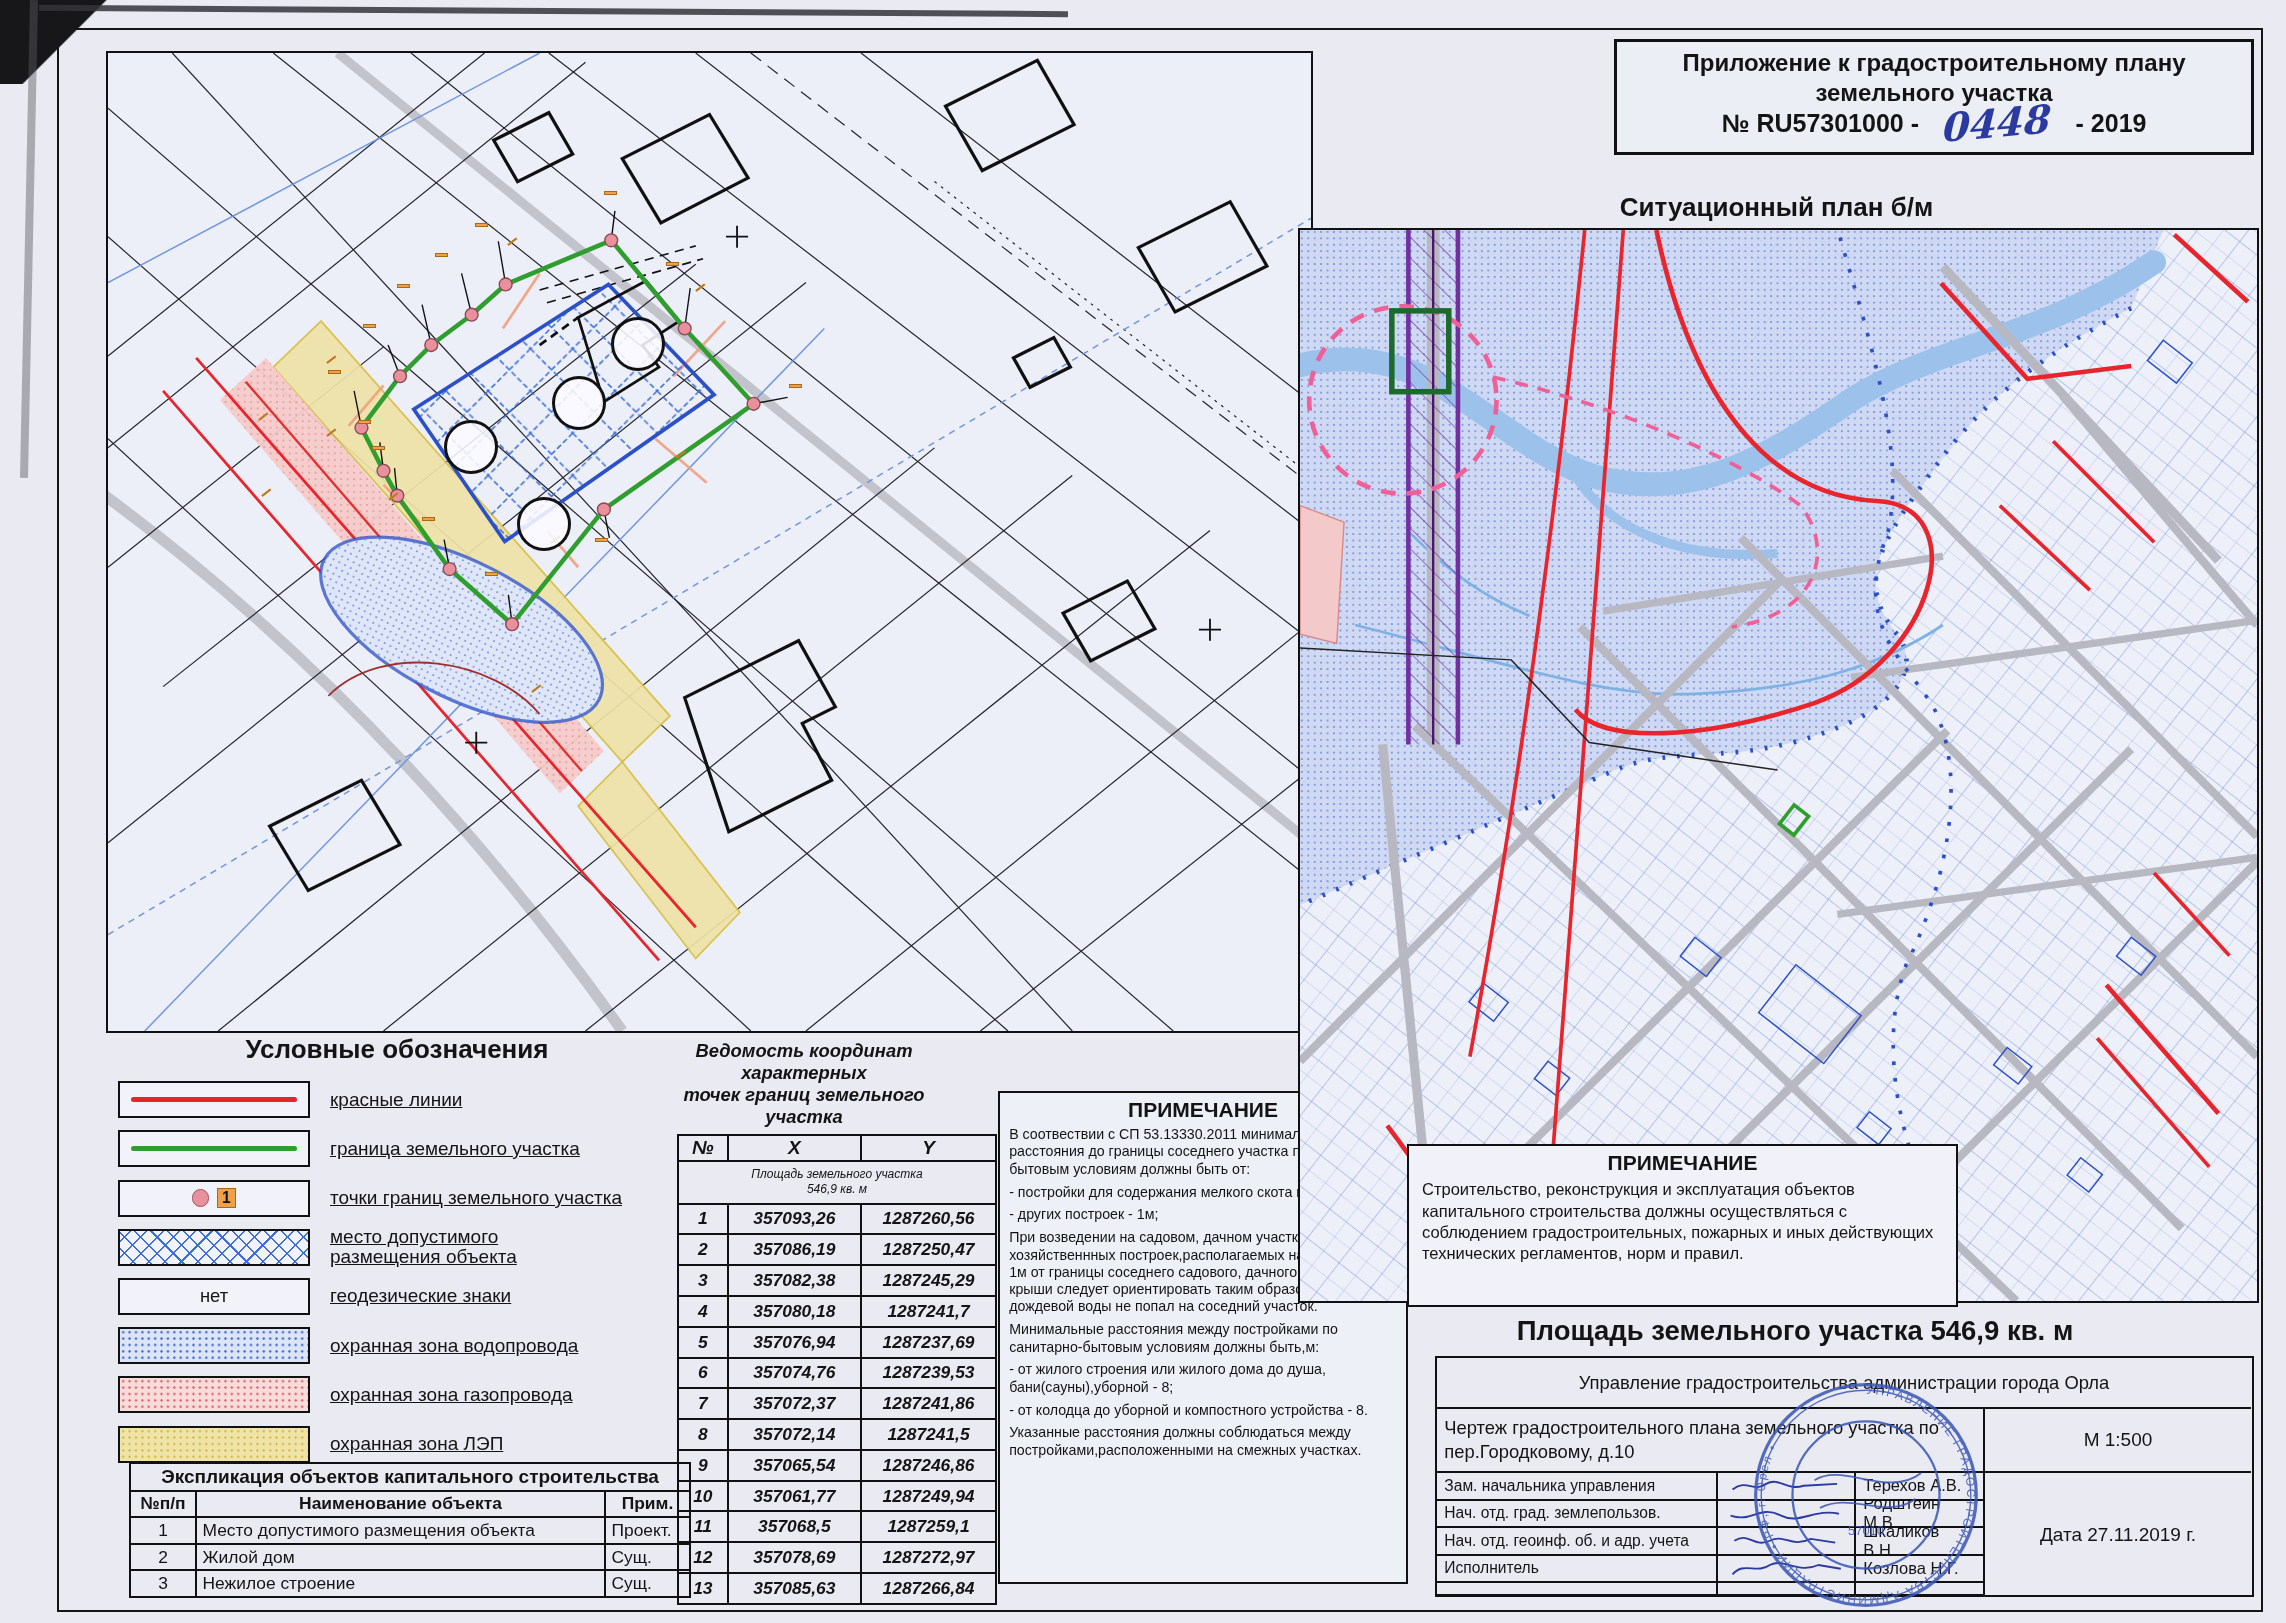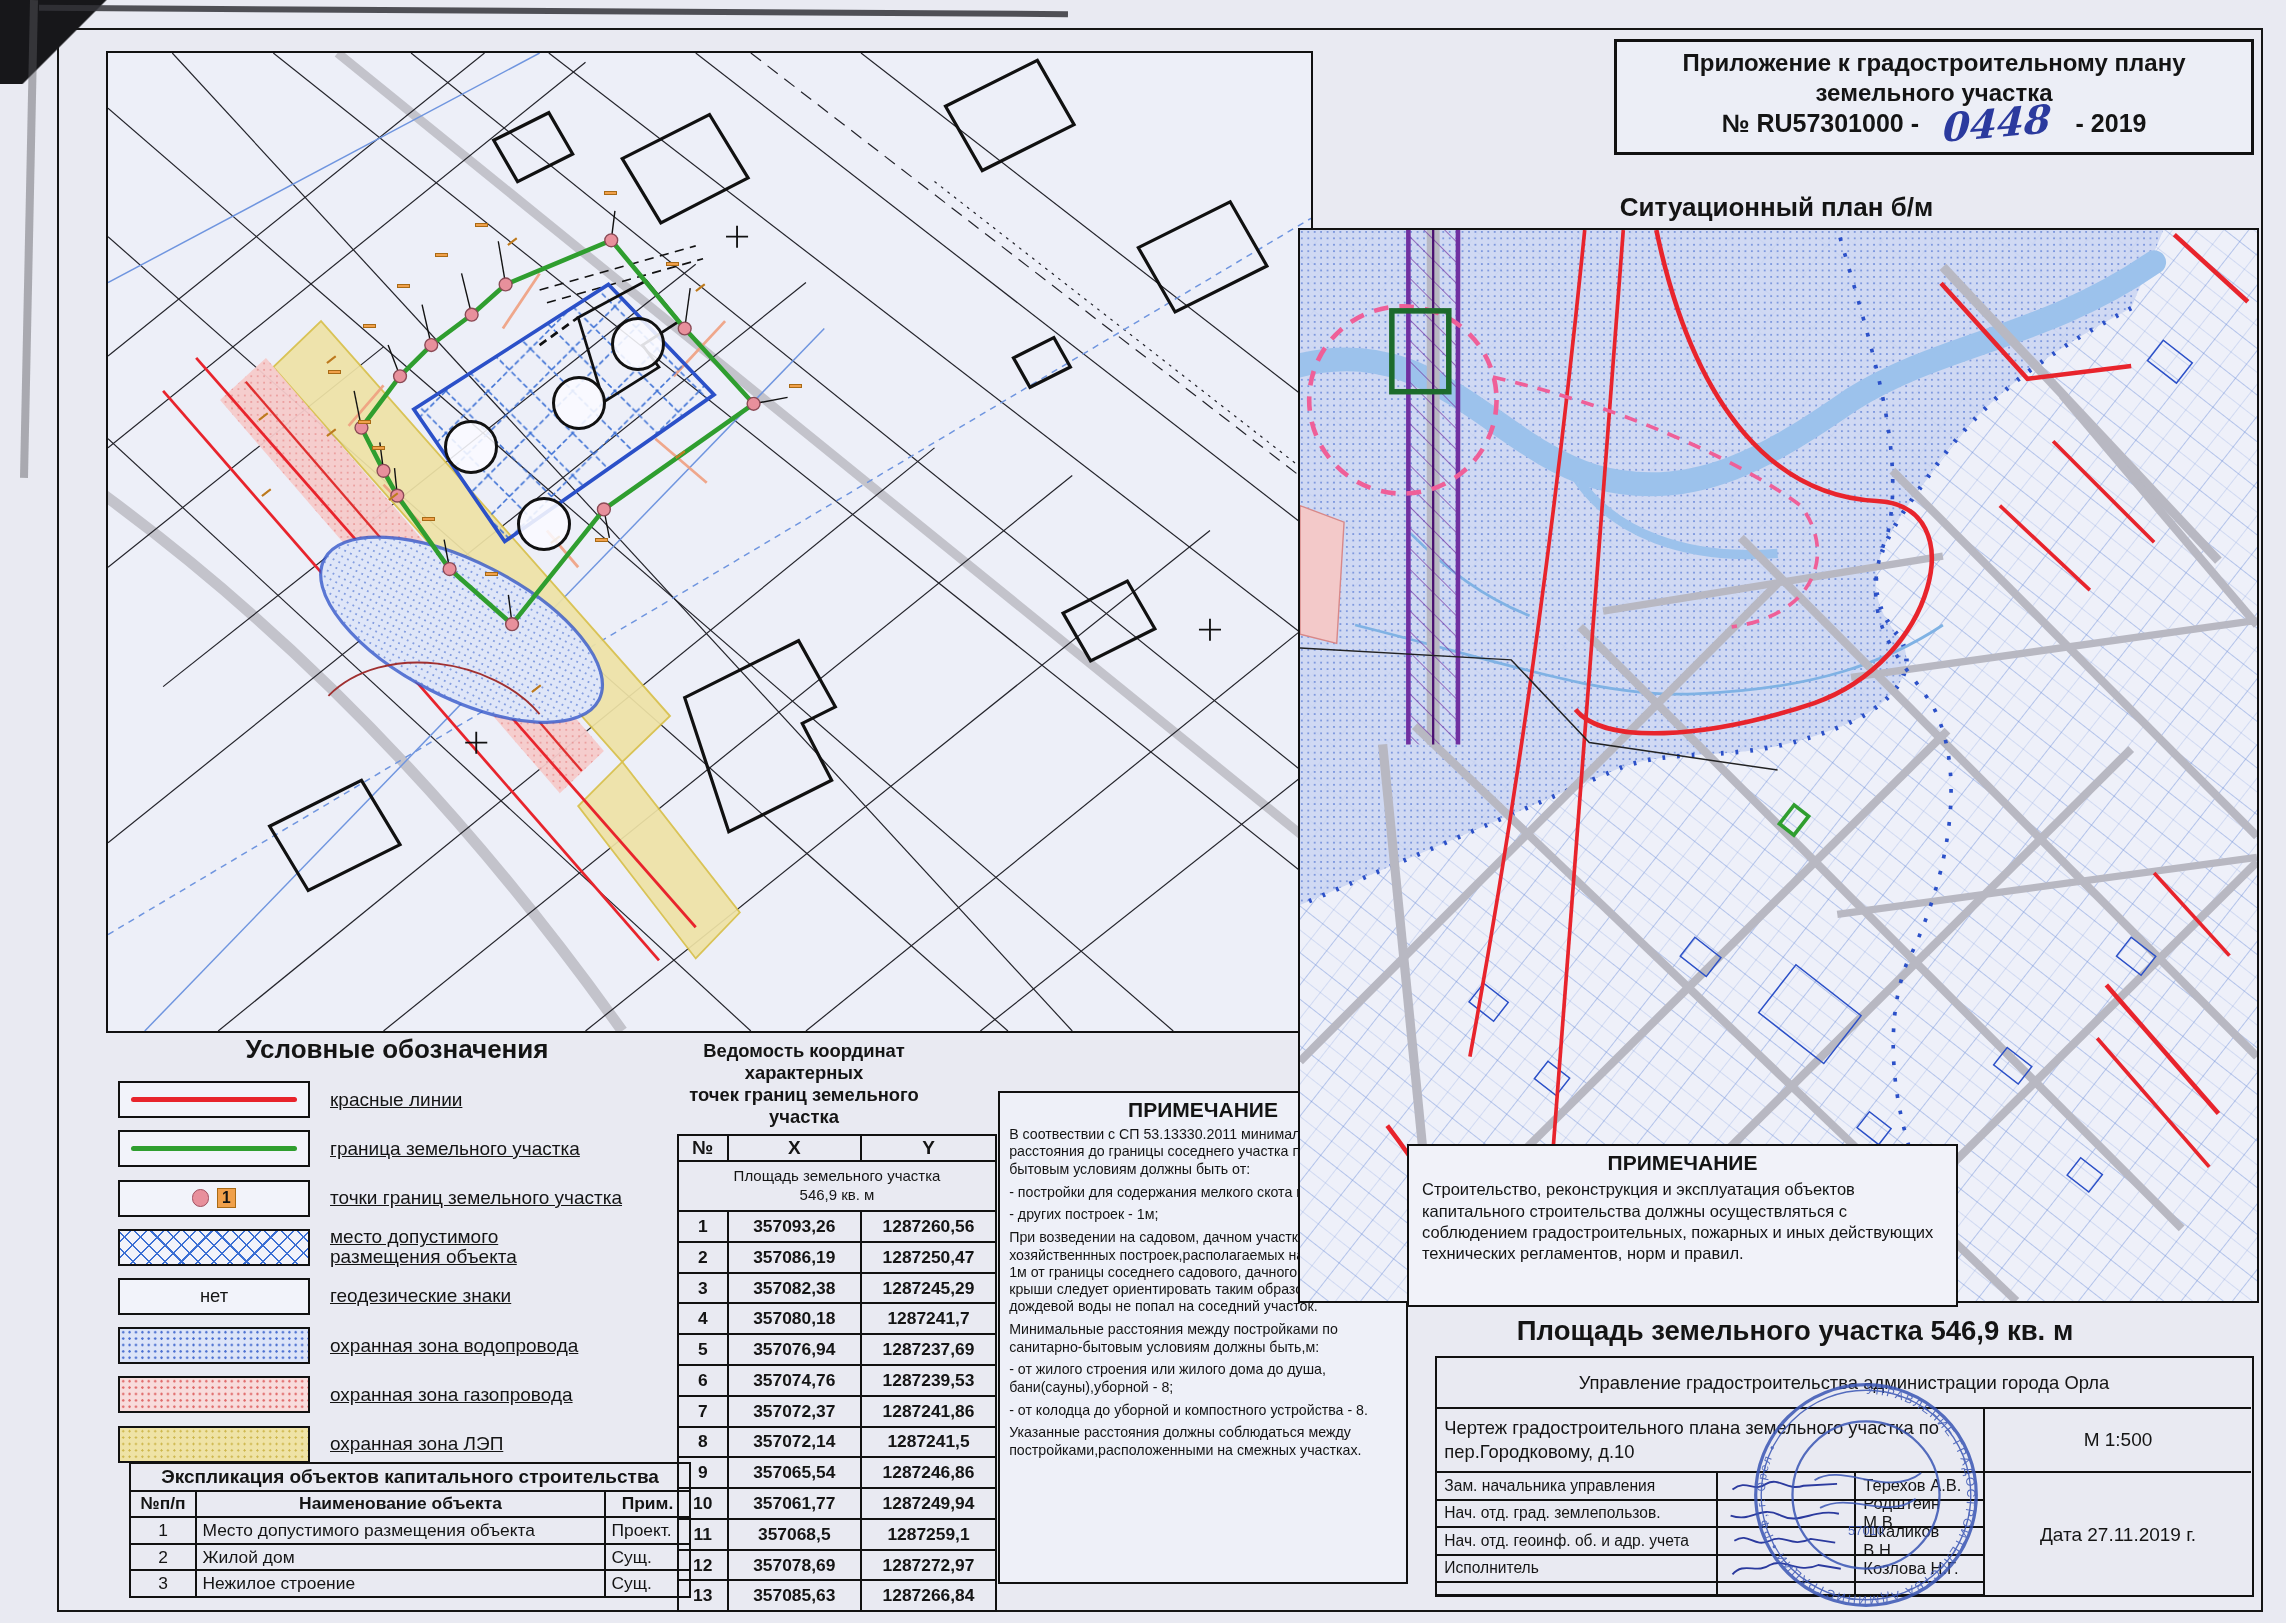--- a/index.html
+++ b/index.html
@@ -52,27 +52,27 @@
   .sw-power .leg-swatch{background:radial-gradient(#cdb64a 0.9px,transparent 1.3px) 0 0/6.4px 6.4px,#efe3a6;}
   
   table{border-collapse:collapse;}
   .expl{position:absolute;left:129px;top:1462px;z-index:3;}
   .expl table{width:562px;}
   .expl th,.expl td{border:2.3px solid #111;font-size:17.4px;padding:1.8px 5.5px;background:transparent;}
   .expl .t-title{font-weight:bold;font-size:19px;text-align:center;}
   .expl th{font-weight:bold;}
   .expl td.c1{width:53px;text-align:center;}
   .expl td.c3{width:72px;}
-  .coord{position:absolute;left:677px;top:1040px;width:254px;z-index:3;}
+  .coord{position:absolute;left:677px;top:1040px;width:254px;z-index:3;font-style:italic;}
   .coord-title{font-weight:bold;font-size:18.4px;text-align:center;line-height:1.2;}
   .coord table{width:320px;margin-top:5.5px;}
   .coord th,.coord td{border:2.3px solid #111;font-size:17.4px;text-align:center;padding:0.9px 1.8px;}
   .coord th{font-size:19px;}
   .coord td{font-weight:bold;}
-  .coord .area-cell{font-weight:normal;font-size:15px;line-height:1.25;padding:5.5px 1.8px;}
+  .coord .area-cell{font-weight:normal;font-size:12px;line-height:1.25;padding:5.5px 1.8px;}
   .coord tbody td{height:27px;}
   
   .lnote{position:absolute;left:998px;top:1091px;width:410px;height:493px;border:2.3px solid #111;
          background:#eef0f8;z-index:3;padding:3.7px 9.2px;box-sizing:border-box;}
   .lnote h3,.rnote h3{margin:1.8px 0 3.7px;font-size:21px;text-align:center;}
   .lnote p{margin:0 0 5.5px;font-size:14.2px;line-height:1.22;}
   .rnote{position:absolute;left:1407px;top:1144px;width:551px;height:163px;border:2.8px solid #111;
          background:#f1f2f9;z-index:5;padding:3.7px 13px;box-sizing:border-box;}
   .rnote p{margin:3.7px 0 0;font-size:16.5px;line-height:1.3;}
   

